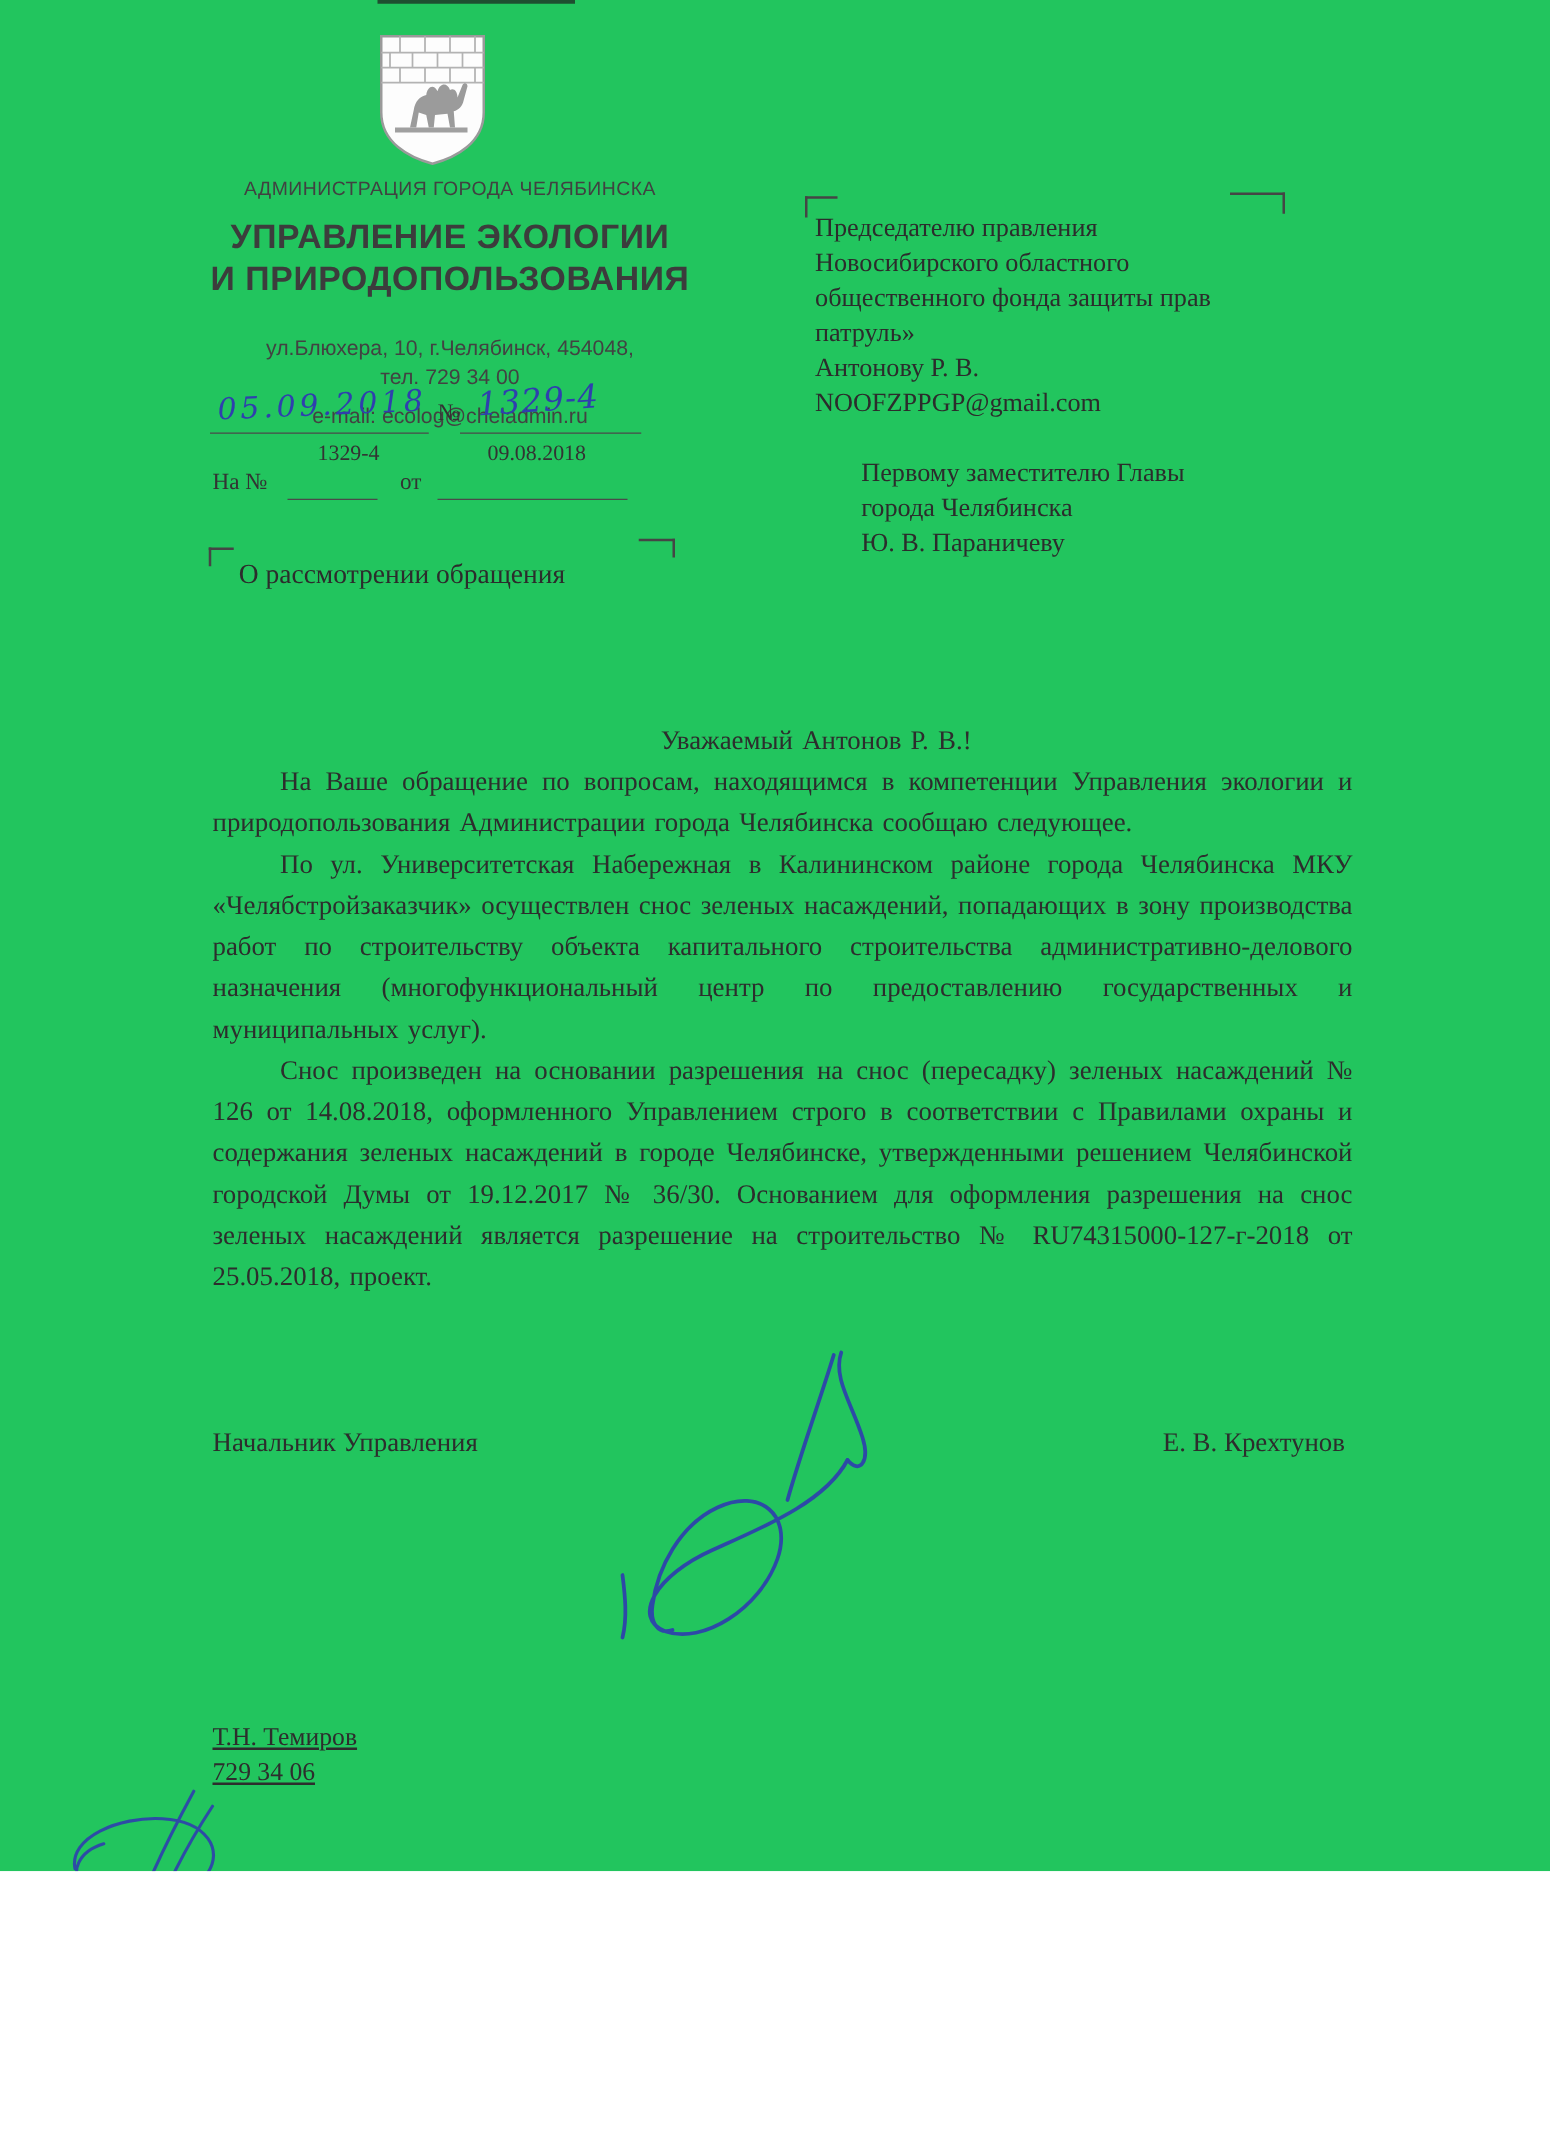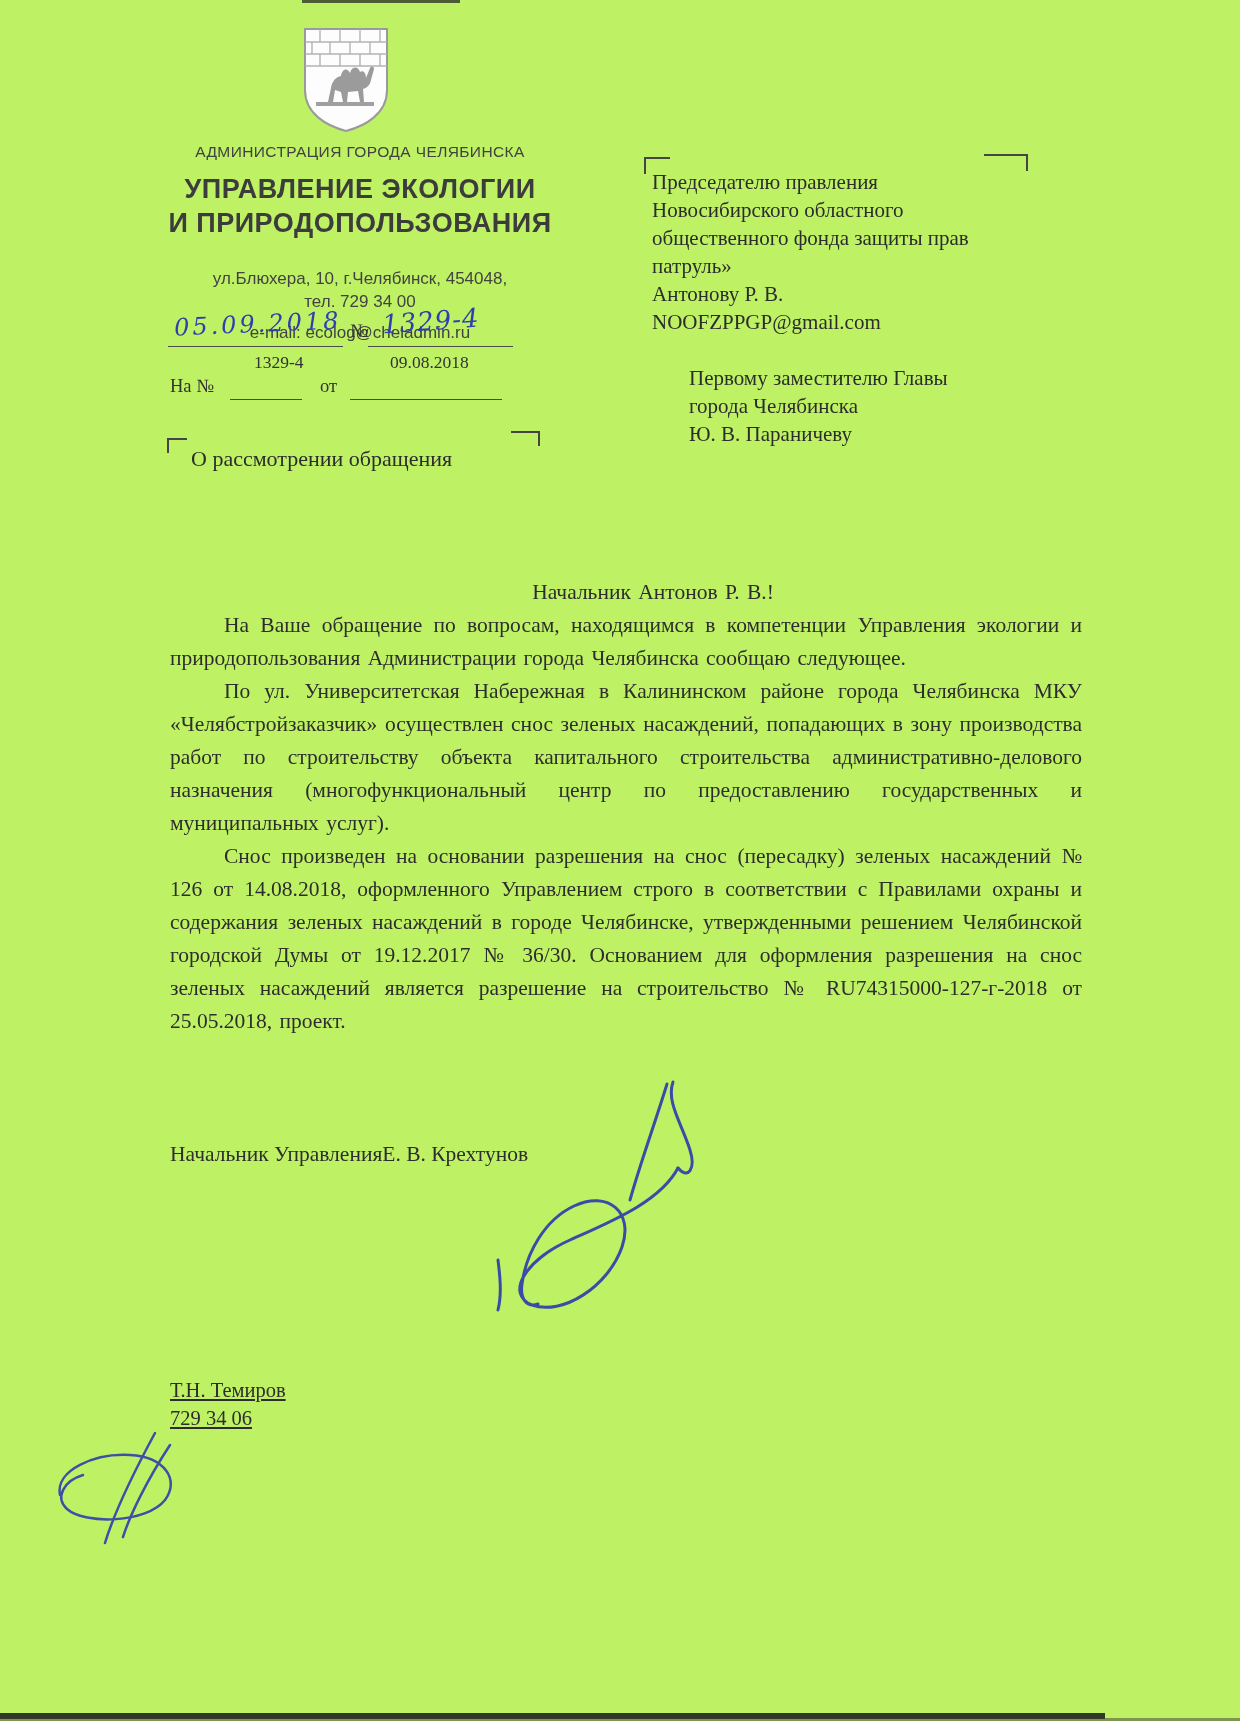--- a/index.html
+++ b/index.html
@@ -1,21 +1,21 @@
 <!DOCTYPE html>
 <html style="--ink-blue: #2f3fae; --text: #2f2f2f;"><head>
 <meta charset="utf-8">
 <style>
   :root{
     --ink-blue:#2f3fae;
     --text:#2f2f2f;
   }
   html,body{margin:0;padding:0;background:#ffffff;}
   .page{
-    position:relative;width:1240px;height:1721px;background:#bef264;
+    position:relative;width:1240px;height:1497px;background:#22c55e;
     font-family:"Liberation Serif",serif;color:var(--text);overflow:hidden;
   }
   
   .emblem{position:absolute;left:300px;top:26px;width:92px;height:108px;}
   .lh-left{position:absolute;left:148px;top:142px;width:424px;text-align:center;color:#3a3a3a;}
   .lh-dept{font:400 15.5px/1.25 "Liberation Sans",sans-serif;letter-spacing:.4px;margin-bottom:12px;color:#414141;}
   .lh-org{font:700 27px/1.24 "Liberation Sans",sans-serif;letter-spacing:.5px;color:#3c3c3c;}
   .lh-addr{font:400 17px/1.32 "Liberation Sans",sans-serif;margin-top:28px;color:#424242;}
   .lh-email{font:400 17px/1.3 "Liberation Sans",sans-serif;margin-top:9px;color:#424242;}
   
@@ -43,21 +43,21 @@
   
   .recipient{position:absolute;left:652px;top:168px;width:380px;font-size:21px;line-height:28px;color:#2c2c2c;}
   .recipient .block2{margin-top:28px;margin-left:37px;}
   
   .subject{position:absolute;left:191px;top:446px;font-size:22px;color:#2c2c2c;}
   
   .body-text{position:absolute;left:170px;top:576px;width:912px;font-size:21.5px;line-height:33px;text-align:justify;color:#2d2d2d;}
   .salutation{text-align:center;margin:0 0 30px 0;text-indent:0;}
   .body-text p{margin:0;text-indent:54px;word-spacing:2px;}
   
-  .sig-row{position:absolute;left:170px;top:1142px;width:906px;display:flex;font-size:21.5px;color:#2d2d2d;}
+  .sig-row{position:absolute;left:170px;top:1142px;width:906px;display:flex;justify-content:space-between;font-size:21.5px;color:#2d2d2d;}
   .signature-svg{position:absolute;left:470px;top:1072px;width:290px;height:255px;}
   .scribble-svg{position:absolute;left:35px;top:1425px;width:150px;height:125px;}
   
   .executor{position:absolute;left:170px;top:1376px;font-size:20.5px;line-height:28px;color:#2d2d2d;text-decoration:underline;}
   
   .artifact-top{position:absolute;left:302px;top:0;width:158px;height:3px;background:#1c1c1c;opacity:.7;}
   .artifact-bottom{position:absolute;left:0;top:1713px;width:1105px;height:6px;background:#171717;opacity:.85;}
   .artifact-bottom2{position:absolute;left:0;top:1718px;width:1240px;height:3px;background:#3a3a3a;opacity:.5;}
   svg path{vector-effect:non-scaling-stroke;}
 </style>
@@ -124,21 +124,21 @@
     <div class="block2">
       <div>Первому заместителю Главы</div>
       <div>города Челябинска</div>
       <div>Ю. В. Параничеву</div>
     </div>
   </div>
 
   <div class="subject">О рассмотрении обращения</div>
 
   <div class="body-text">
-    <p class="salutation">Начальник Антонов Р. В.!</p>
+    <p class="salutation">Уважаемый Антонов Р. В.!</p>
     <p>На Ваше обращение по вопросам, находящимся в компетенции Управления экологии и природопользования Администрации города Челябинска сообщаю следующее.</p>
     <p>По ул. Университетская Набережная в Калининском районе города Челябинска МКУ «Челябстройзаказчик» осуществлен снос зеленых насаждений, попадающих в зону производства работ по строительству объекта капитального строительства административно-делового назначения (многофункциональный центр по предоставлению государственных и муниципальных услуг).</p>
     <p>Снос произведен на основании разрешения на снос (пересадку) зеленых насаждений № 126 от 14.08.2018, оформленного Управлением строго в соответствии с Правилами охраны и содержания зеленых насаждений в городе Челябинске, утвержденными решением Челябинской городской Думы от 19.12.2017 № 36/30. Основанием для оформления разрешения на снос зеленых насаждений является разрешение на строительство № RU74315000-127-г-2018 от 25.05.2018, проект.</p>
   </div>
 
   <svg class="signature-svg" viewBox="0 0 290 255">
     <g fill="none" stroke="var(--ink-blue)" stroke-width="3" stroke-linecap="round" opacity="0.92">
       <path d="M197 12 C186 48 170 92 160 128"></path>
       <path d="M203 10 C196 30 212 52 220 78 C226 97 218 108 208 96"></path>
       <path d="M208 96 C190 130 140 150 100 168 C55 188 35 222 62 233 C92 244 138 215 152 175 C164 140 138 118 104 134 C74 148 56 182 52 212 C50 226 56 236 68 232"></path>

